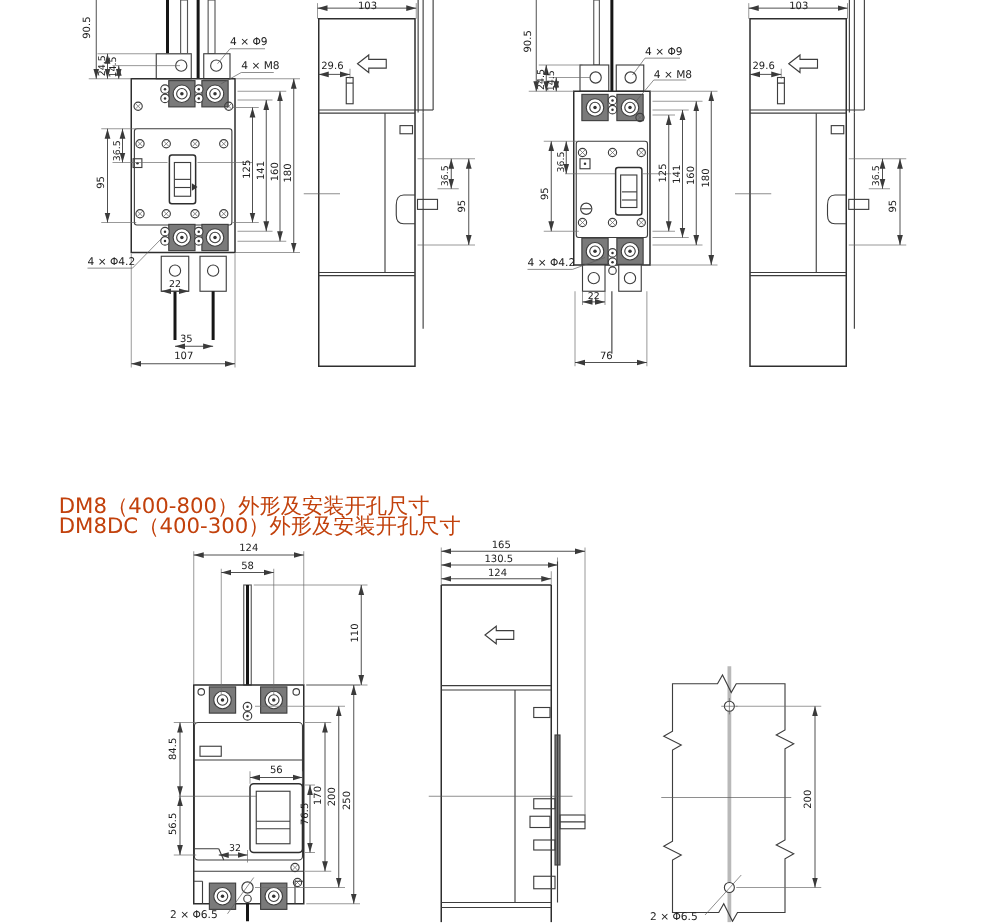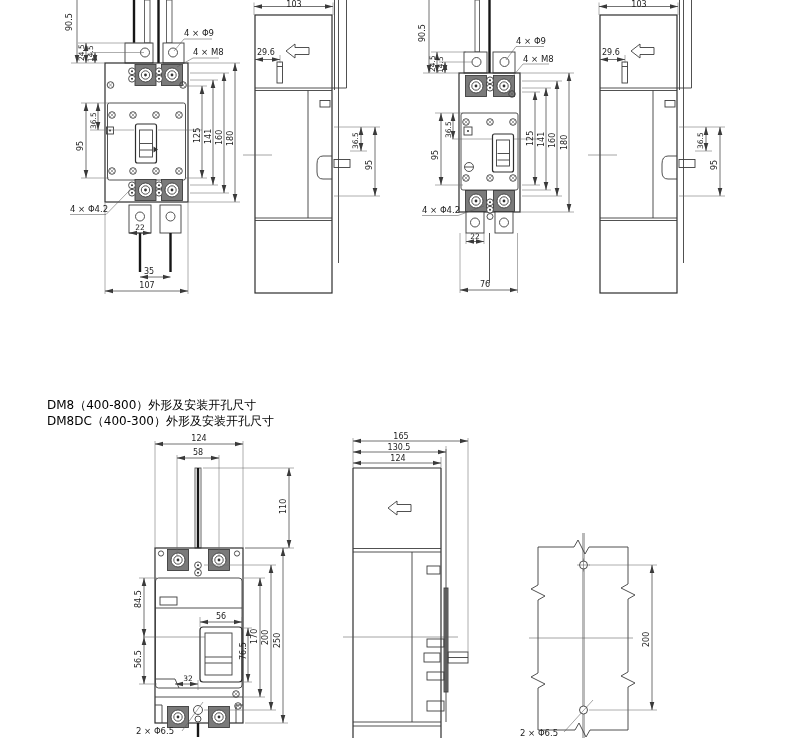--- a/index.html
+++ b/index.html
@@ -1,18 +1,18 @@
 <!DOCTYPE html>
 <html><head>
 <meta charset="utf-8">
 <style>
   html,body{margin:0;padding:0;background:#fff;}
   .page{position:relative;width:790px;height:738px;background:#fff;overflow:hidden;
         font-family:"DejaVu Sans",sans-serif;}
-  .titles{position:absolute;left:47px;top:397px;color:#000000;font-size:12px;line-height:16px;}
+  .titles{position:absolute;left:47px;top:397px;color:#c2410c;font-size:17px;line-height:16px;}
   .titles div{white-space:nowrap;}
   svg{position:absolute;left:0;top:0;}
   
   .ln  {fill:none;stroke:#3d3d3d;stroke-width:0.9;}
   .ln2 {fill:none;stroke:#2e2e2e;stroke-width:1.2;}
   .lnw {fill:#ffffff;stroke:#3d3d3d;stroke-width:0.9;}
   .thin{fill:none;stroke:#5a5a5a;stroke-width:0.55;}
   .dim {fill:none;stroke:#444444;stroke-width:0.75;}
   .ext {fill:none;stroke:#6a6a6a;stroke-width:0.55;}
   .wire{fill:none;stroke:#161616;stroke-width:2.4;}

